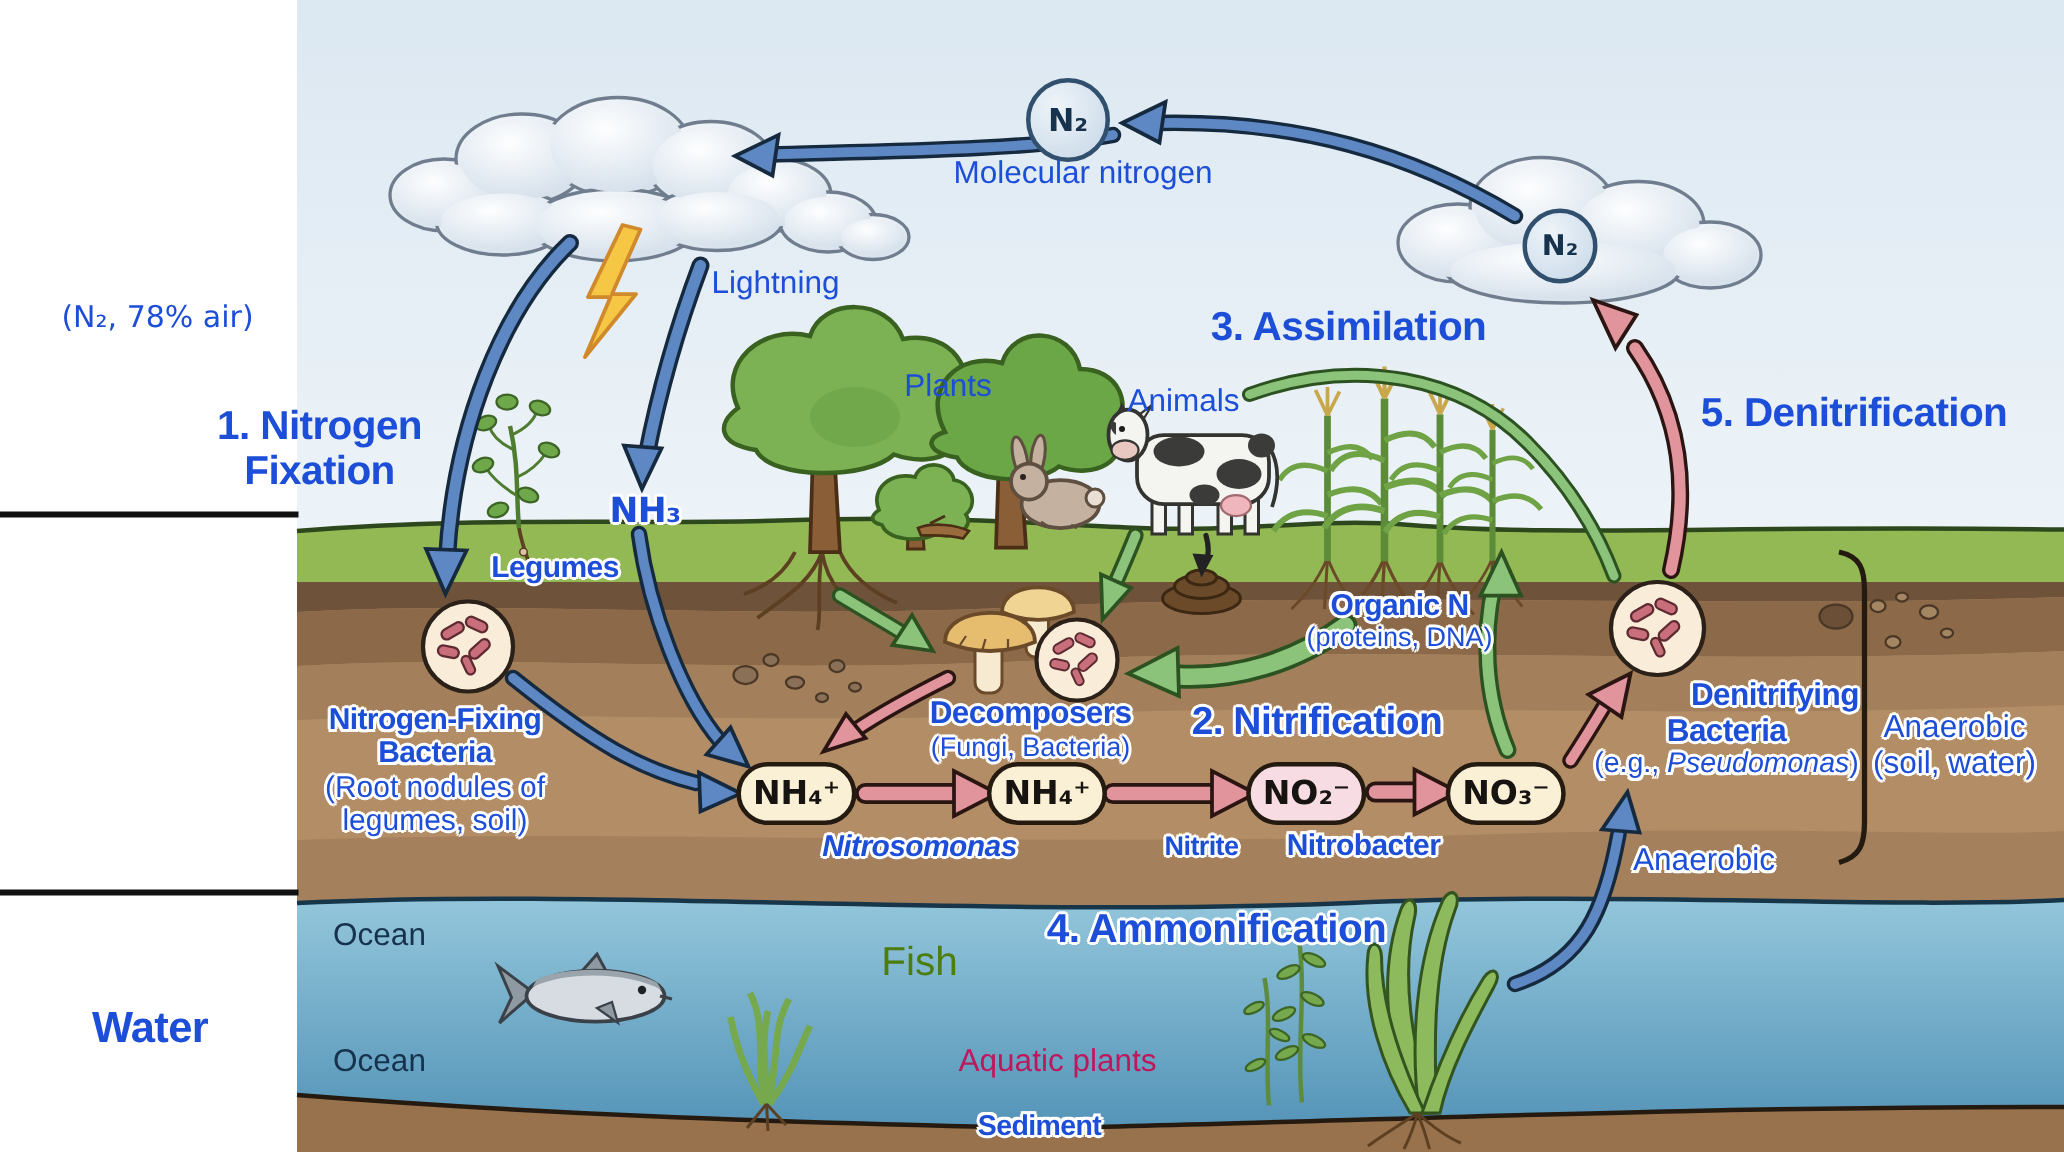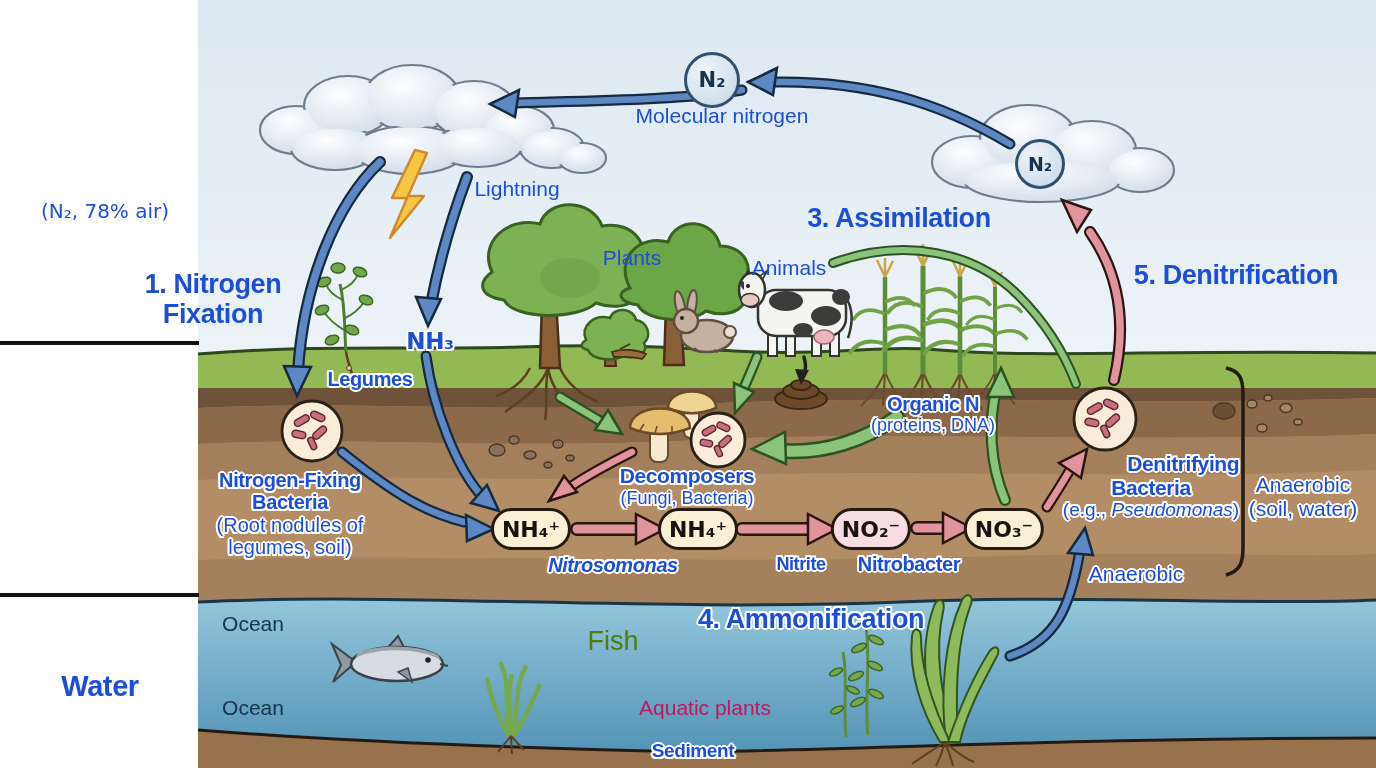--- a/index.html
+++ b/index.html
@@ -405,20 +405,21 @@
 <div class="divider" style="top:341px;"></div>
 <div class="divider" style="top:593px;"></div>
 
 <div class="lbl chem" style="left:105px;top:211px;font-size:20px;">(N₂, 78% air)</div>
 <div class="lbl b" style="left:100px;top:686px;font-size:29px;">Water</div>
 
 <div class="lbl b" style="left:213px;top:259px;font-size:27px;margin-top:40px;">
   <div>1. Nitrogen</div>
   <div>Fixation</div>
 </div>
+<div class="lbl b halo" style="left:878px;top:481px;font-size:26px;">2. Nitrification</div>
 <div class="lbl b" style="left:899px;top:218px;font-size:27px;">3. Assimilation</div>
 <div class="lbl b halo" style="left:811px;top:619px;font-size:27px;">4. Ammonification</div>
 <div class="lbl b" style="left:1236px;top:275px;font-size:27px;">5. Denitrification</div>
 
 <div class="n2" style="left:684px;top:52px;width:50px;height:50px;font-size:21px;">N₂</div>
 <div class="lbl" style="left:722px;top:116px;font-size:21px;">Molecular nitrogen</div>
 <div class="n2" style="left:1015px;top:139px;width:44px;height:44px;font-size:19px;">N₂</div>
 <div class="lbl" style="left:517px;top:189px;font-size:21px;">Lightning</div>
 
 <div class="lbl" style="left:632px;top:258px;font-size:21px;">Plants</div>

